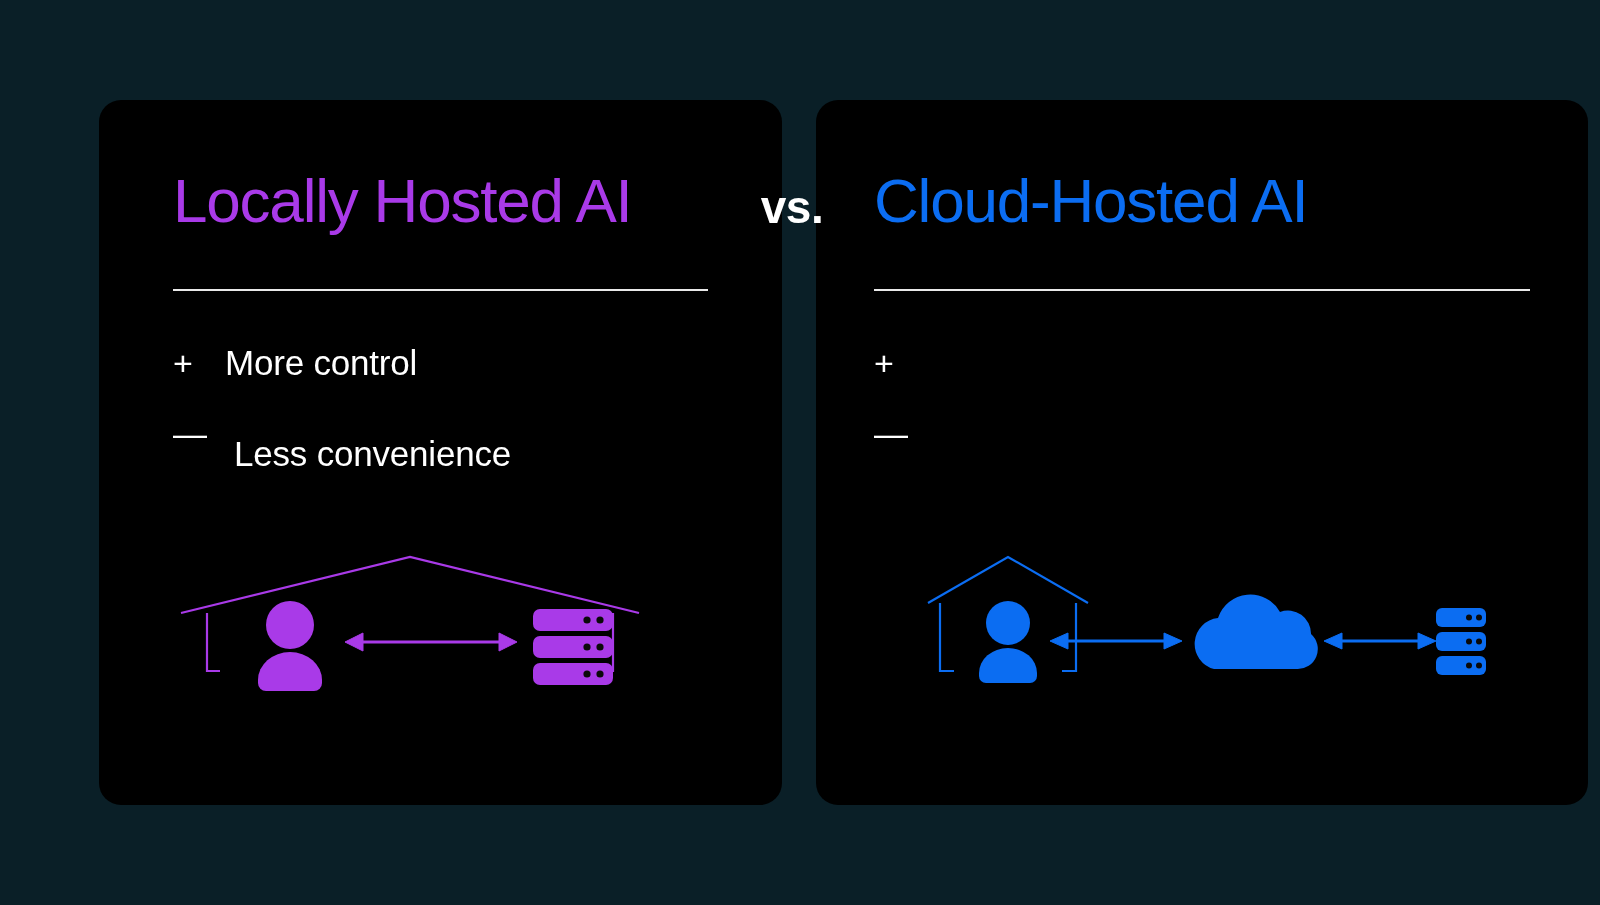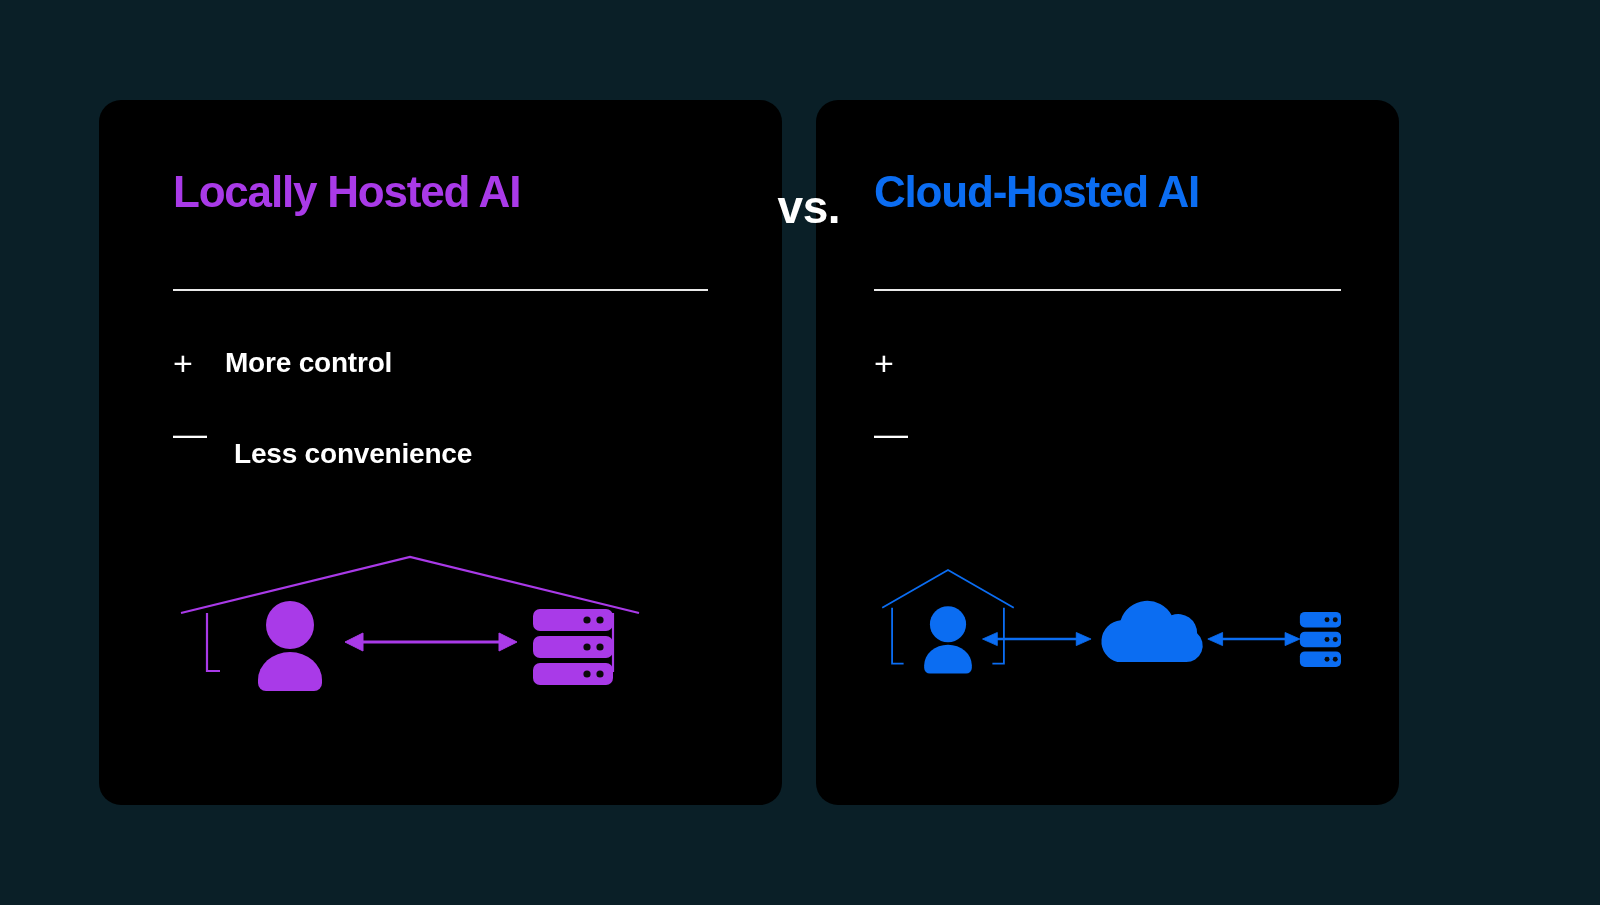--- a/index.html
+++ b/index.html
@@ -16,34 +16,34 @@
   }
   .card {
     position:absolute;
     top:100px;
     height:705px;
     background:#000000;
     border-radius:22px;
     overflow:hidden;
   }
   #card-local  { left:99px;  width:683px; }
-  #card-cloud  { left:816px; width:583px; }
+  #card-cloud  { left:816px; width:772px; }
 
   .card-inner {
     position:absolute;
     left:74px; right:74px; top:0; bottom:0;
   }
   #card-cloud .card-inner { left:58px; right:58px; }
 
   .title {
     position:absolute;
     top:70px;
     left:0;
-    font-size:44px;
-    font-weight:700;
+    font-size:62px;
+    font-weight:400;
     letter-spacing:-1.2px;
     white-space:nowrap;
     line-height:1;
   }
   .title.purple { color:#a93ae8; }
   .title.blue   { color:#0b6df2; }
 
   .rule {
     position:absolute;
     top:189px;
@@ -69,33 +69,33 @@
     font-size:34px;
     font-weight:300;
     line-height:1;
     display:flex;
     align-items:center;
     justify-content:flex-start;
   }
   .bullet .sign.minus { font-size:34px; }
   .bullet .label {
     color:#ffffff;
-    font-size:28px;
-    font-weight:700;
+    font-size:35px;
+    font-weight:400;
     letter-spacing:-0.2px;
     white-space:nowrap;
   }
   .bullet.neg .label { padding-left:9px;margin-top:41px; }
 
   .vs {
     position:absolute;
     left:744px;
     top:180px;
     width:96px;
-    text-align:right;
+    text-align:center;
     color:#ffffff;
     font-size:46px;
     font-weight:800;
     letter-spacing:-0.5px;
     z-index:5;
   }
 
   .art {
     position:absolute;
     left:0; right:0;

